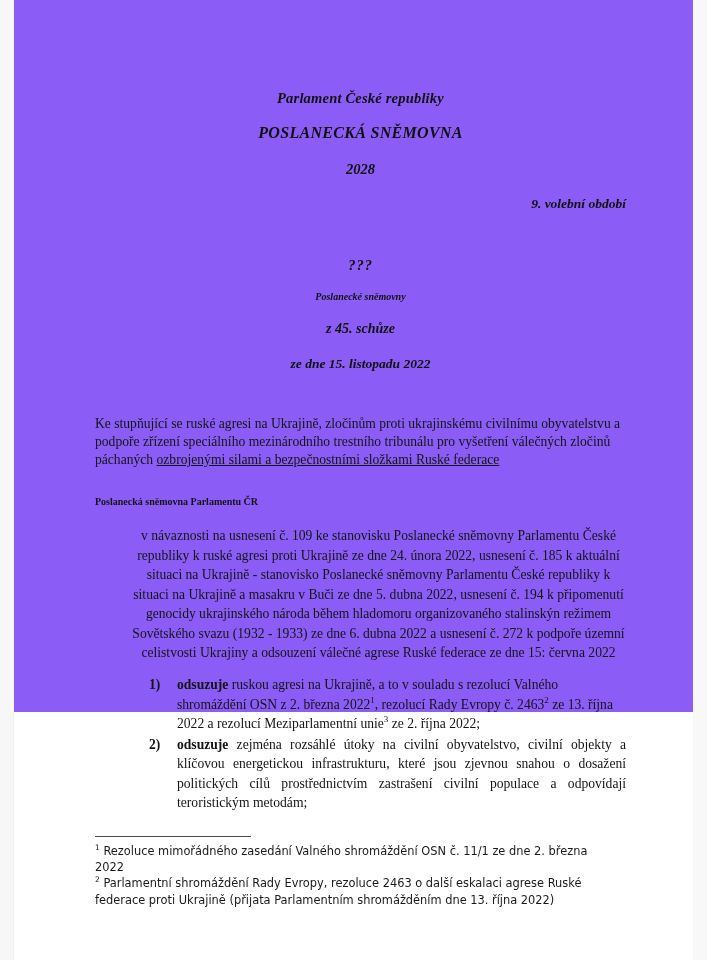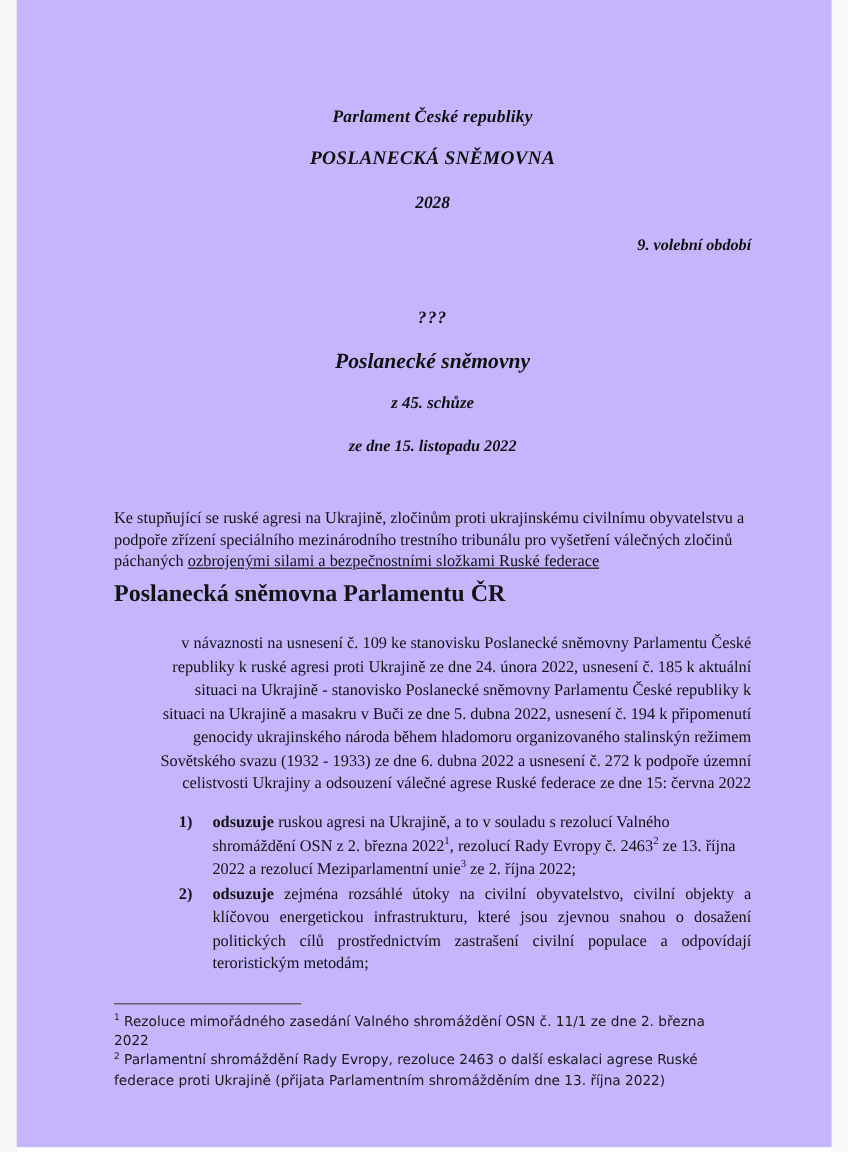--- a/index.html
+++ b/index.html
@@ -30,22 +30,22 @@
   .page-edge-right {
     position: absolute;
     right: 0; top: 0;
     width: 14px; height: 960px;
     background: #f8f8f9;
   }
   .sheet {
     position: absolute;
     left: 14px; top: 0;
     width: 679px;
-    height: 956px;
-    background: #c4b5fd;
+    height: 712px;
+    background: #8b5cf6;
   }
   .content {
     position: absolute;
     left: 81px;
     top: 0;
     width: 531px;
   }
 
   
   .hdr {
@@ -54,47 +54,47 @@
     font-style: italic;
     color: #111;
   }
   .hdr-line { line-height: 1.0; }
   .h-parlament { font-size: 14.5px; padding-top: 91px; letter-spacing: .2px; }
   .h-snemovna  { font-size: 16px; padding-top: 19px; letter-spacing: .3px; }
   .h-year      { font-size: 14.5px; padding-top: 21px; }
   .h-obdobi    { font-size: 13.5px; padding-top: 21px; text-align: right; }
   .h-qqq       { font-size: 14.5px; padding-top: 47px; letter-spacing: 1px; }
   .h-usneseni  { font-size: 14.5px; padding-top: 47px; letter-spacing: 1.2px; }
-  .h-poslsnem  { font-size: 18px; padding-top: 20px; }
+  .h-poslsnem  { font-size: 10px; padding-top: 20px; }
   .h-schuze    { font-size: 14px; padding-top: 20px; }
   .h-date      { font-size: 13.5px; padding-top: 21px; }
 
   
   .title-block {
     margin-top: 44px;
     font-weight: normal;
     font-size: 13.6px;
     line-height: 1.34;
     text-align: left;
   }
   .title-block .u { text-decoration: underline; }
 
   .subheading {
-    margin-top: 5px;
+    margin-top: 26px;
     font-weight: bold;
-    font-size: 20px;
+    font-size: 10px;
     line-height: 1.3;
   }
 
   
   .body-par {
     margin-top: 18px;
     font-size: 13.6px;
     line-height: 1.44;
-    text-align: right;
+    text-align: center;
     margin-left: 36px;
   }
 
   
   ol.items {
     margin: 12px 0 0 0;
     padding: 0;
     list-style: none;
     font-size: 13.6px;
     line-height: 1.44;

